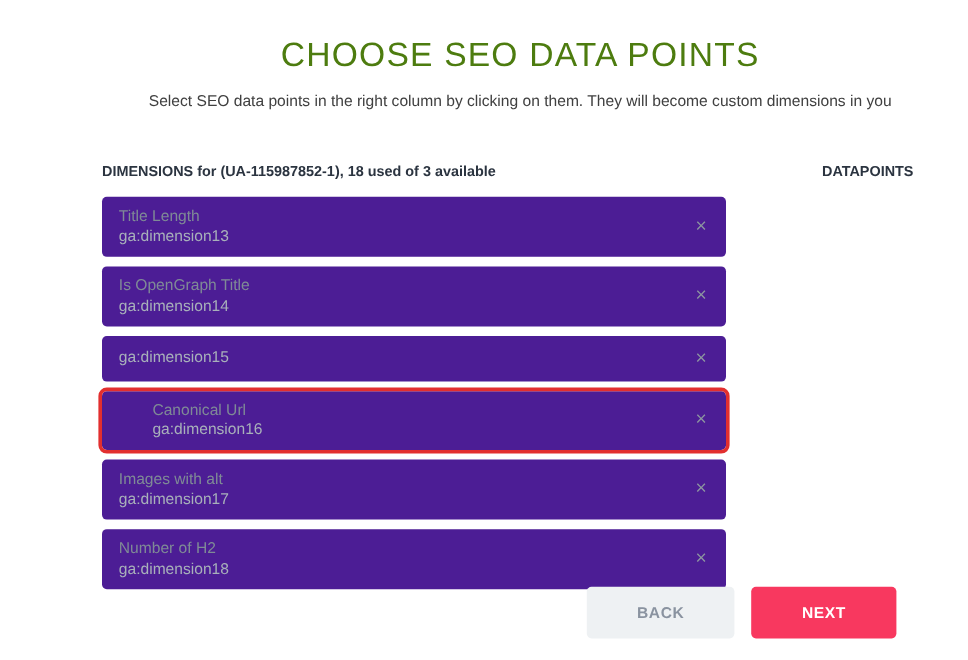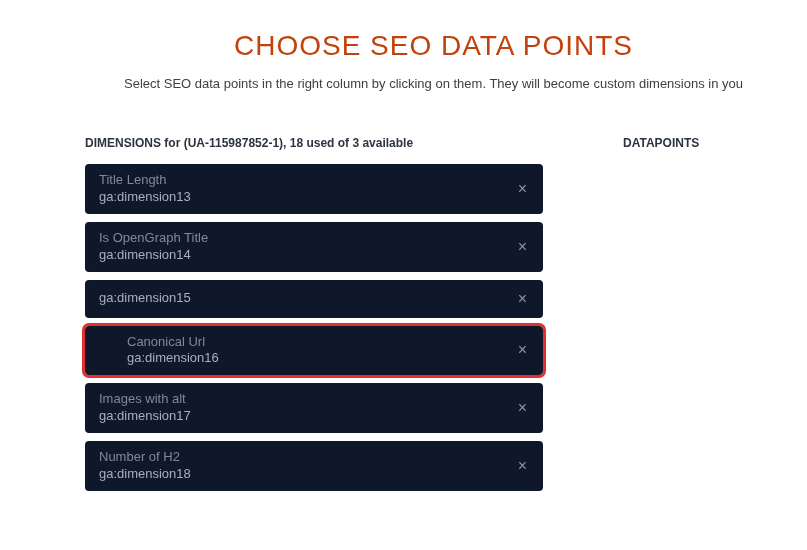--- a/index.html
+++ b/index.html
@@ -11,55 +11,55 @@
       overflow: hidden;
     }
     .container {
       padding: 30px 0 0 0;
     }
     .title {
       text-align: center;
       font-size: 28px;
       font-weight: 500;
       letter-spacing: 1px;
-      color: #c2410c;
+      color: #4d7c0f;
       margin-bottom: 14px;
       padding-left: 60px;
     }
     .subtitle {
       text-align: center;
       font-size: 13px;
       color: #404040;
       margin-bottom: 45px;
       padding-left: 60px;
       white-space: nowrap;
     }
     .columns {
       display: flex;
       padding: 0 0 0 85px;
     }
     .left-col {
-      width: 458px;
+      width: 520px;
     }
     .right-col {
       padding-left: 80px;
     }
     .col-header {
       font-size: 12px;
       font-weight: 700;
       color: #2b3440;
       margin-bottom: 14px;
     }
     .dim-list {
       display: flex;
       flex-direction: column;
       gap: 8px;
     }
     .dim-item {
-      background: #0f172a;
+      background: #4c1d95;
       border-radius: 4px;
       padding: 8px 12px 8px 14px;
       display: flex;
       align-items: center;
       justify-content: space-between;
       position: relative;
     }
     .dim-item.highlighted {
       outline: 3px solid #e22f2f;
       outline-offset: 0;
@@ -167,13 +167,19 @@
             </div>
             <span class="close-icon">×</span>
           </div>
         </div>
     </div>
     <div class="right-col">
       <div class="col-header">DATAPOINTS</div>
     </div>
   </div>
 
+  <div class="footer">
+    <div class="buttons">
+      <button class="btn btn-back">BACK</button>
+      <button class="btn btn-next">NEXT</button>
+    </div>
+  </div>
 </div>
 
 </body></html>

